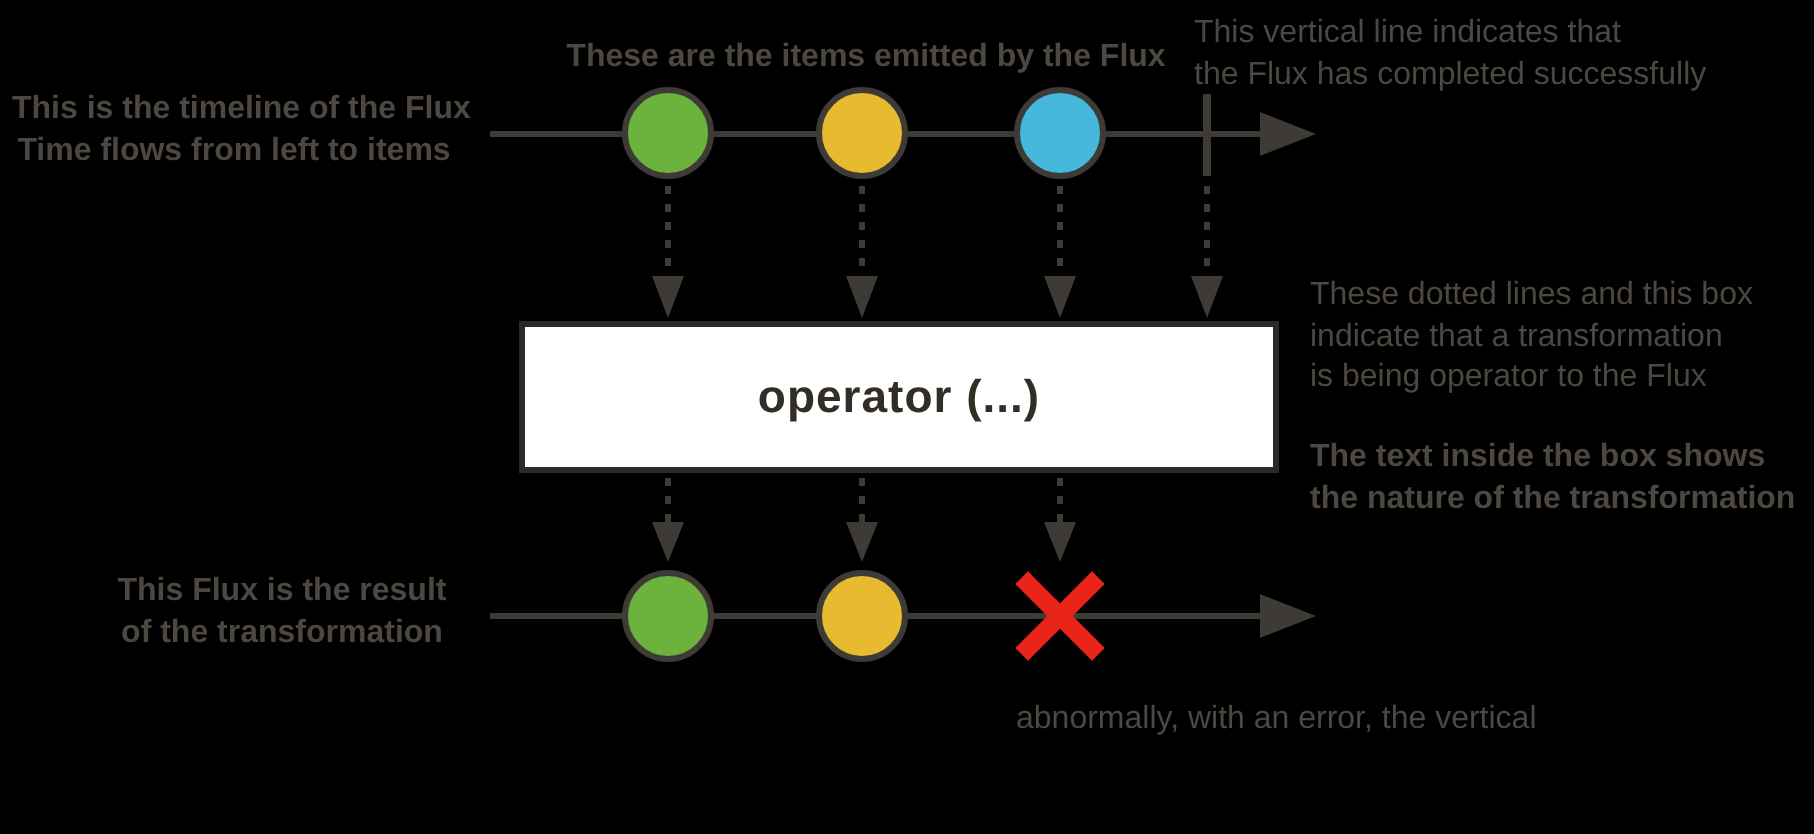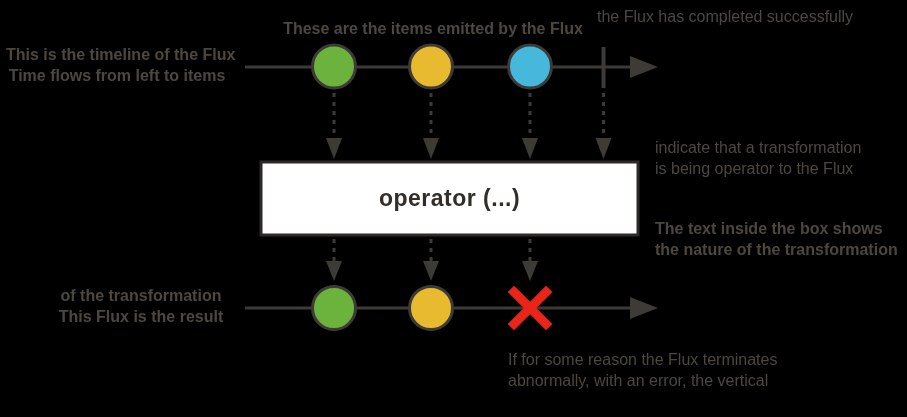--- a/index.html
+++ b/index.html
@@ -99,36 +99,37 @@
   <div class="note center" style="left:6px;top:44px;width:222px;">
     <div>This is the timeline of the Flux</div>
     <div>Time flows from left to items</div>
   </div>
 
   <div class="note center" style="left:282px;top:18px;width:302px;">
     <div>These are the items emitted by the Flux</div>
   </div>
 
   <div class="note" style="left:597px;top:6px;">
+    <div>This vertical line indicates that</div>
     <div>the Flux has completed successfully</div>
   </div>
 
   <div class="note" style="left:655px;top:138px;line-height:20.5px;">
+    <div>These dotted lines and this box</div>
     <div>indicate that a transformation</div>
     <div>is being operator to the Flux</div>
   </div>
 
   <div class="note" style="left:655px;top:219px;line-height:20.5px;font-weight:bold;">
     <div>The text inside the box shows</div>
     <div>the nature of the transformation</div>
   </div>
 
   <div class="note center" style="left:36px;top:285px;width:210px;">
+    <div>This Flux is the result</div>
     <div>of the transformation</div>
-    <div>This Flux is the result</div>
   </div>
 
   <div class="note" style="left:508px;top:349px;">
-    <div>If for some reason the Flux terminates</div>
     <div>abnormally, with an error, the vertical</div>
   </div>
 
 </div>
 
 </body></html>

